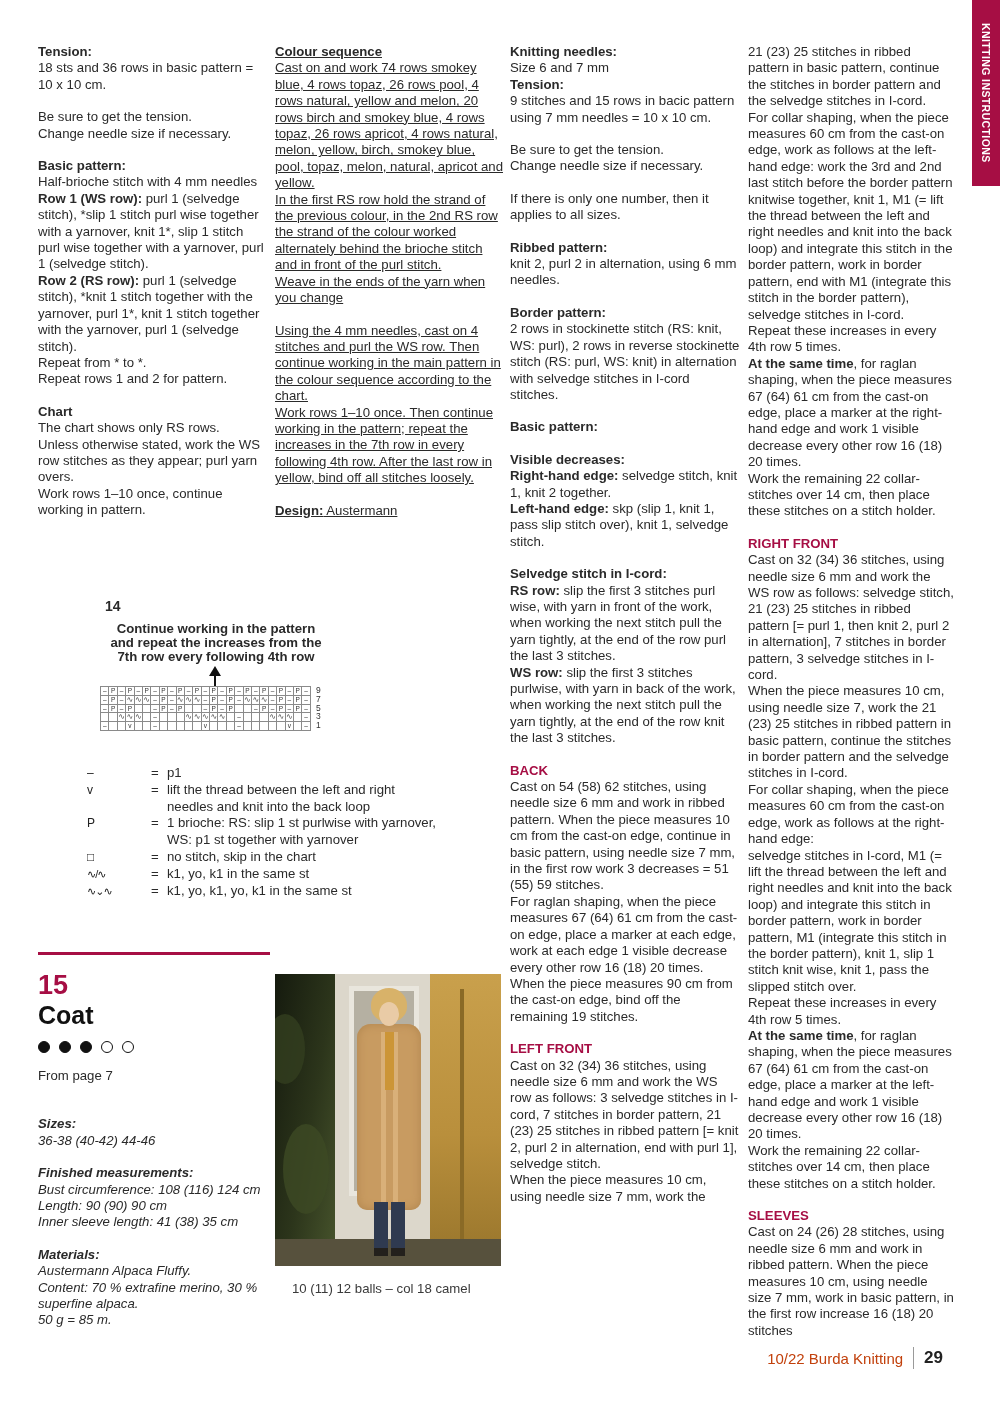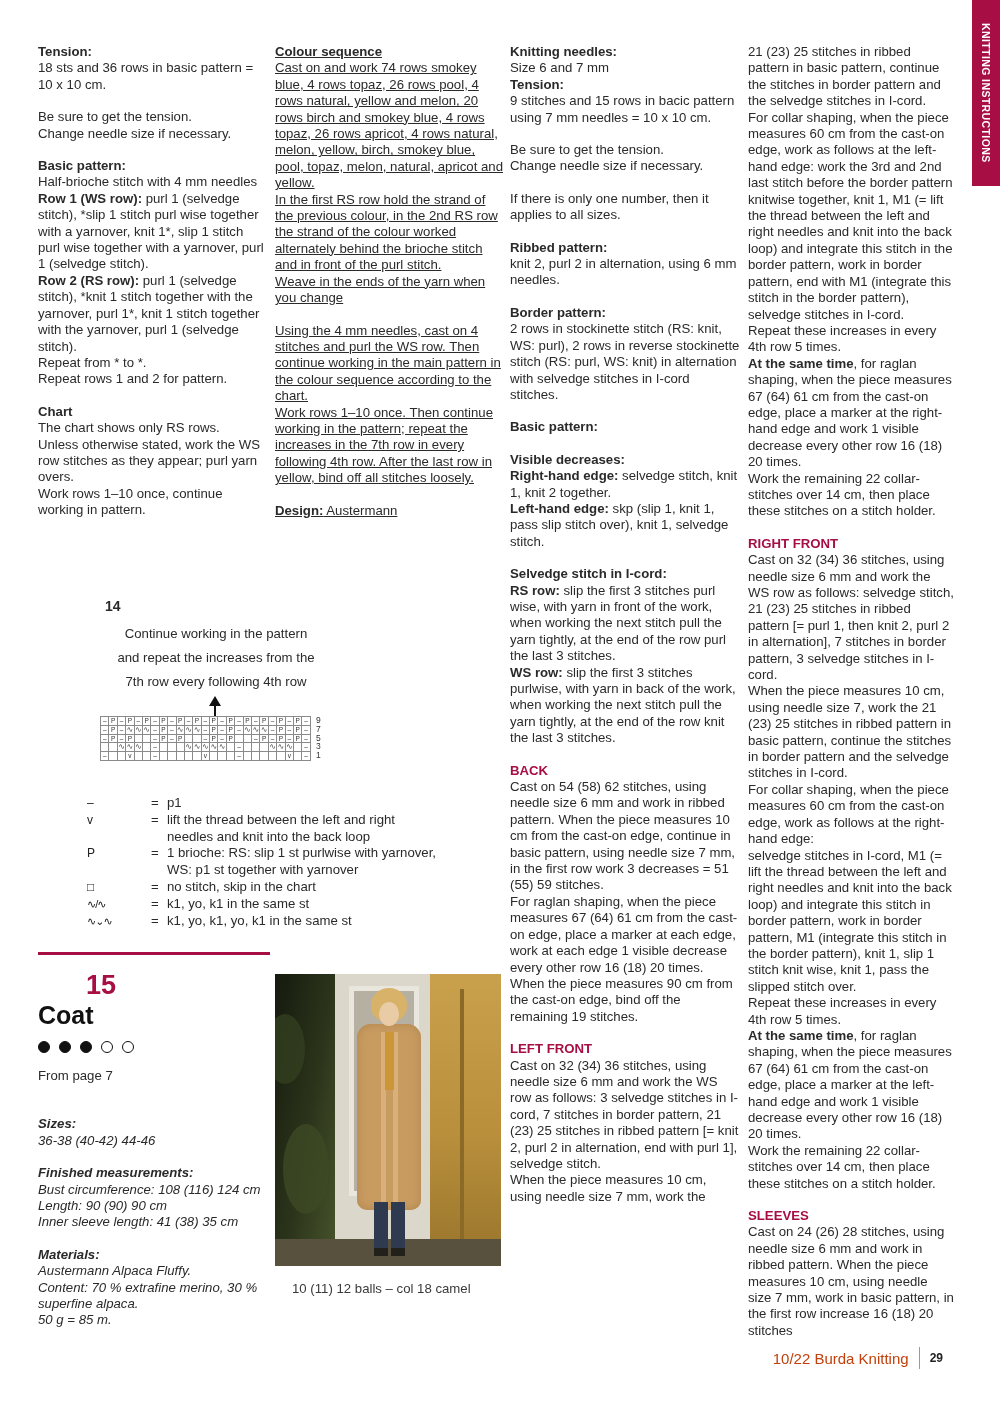--- a/index.html
+++ b/index.html
@@ -23,21 +23,21 @@
     background:var(--accent); color:#fff;
     display:flex; align-items:center; justify-content:center;
   }
   .side-tab span {
     writing-mode:vertical-rl; font-size:10.5px; font-weight:700; letter-spacing:.4px;
   }
 
   
   .chart-block { position:absolute; left:85px; top:598px; width:352px; font-size:13.2px; }
   .chart-num { font-weight:700; font-size:14px; margin-left:20px; }
-  .chart-note { width:250px; margin:8px 0 0 6px; text-align:center; white-space:pre-line; line-height:24px; }
+  .chart-note { width:250px; margin:8px 0 0 6px; text-align:center; white-space:pre-line; line-height:14px;font-weight:bold; }
   .arrow-wrap { position:relative; height:22px; }
   .arrow-head { position:absolute; left:124px; top:2px; width:0; height:0;
     border-left:6px solid transparent; border-right:6px solid transparent; border-bottom:10px solid #111; }
   .arrow-stem { position:absolute; left:129px; top:10px; width:2px; height:12px; background:#111; }
   .kgrid-wrap { position:relative; margin-left:15px; }
   .kgrid { display:grid; grid-template-columns:repeat(25, 8.4px); grid-auto-rows:8.8px;
     border-top:1px solid #8a8a8a; border-left:1px solid #8a8a8a; width:211px; }
   .kcell { border-right:1px solid #8a8a8a; border-bottom:1px solid #8a8a8a;
     font-size:6.5px; line-height:8px; text-align:center; color:#333; overflow:hidden; }
   .kcell.sq { font-size:8px; color:#444; }
@@ -46,21 +46,21 @@
   .legend { margin:34px 0 0 2px; }
   .legend-row { display:flex; line-height:16.8px; }
   .legend-sym { flex:0 0 64px; font-size:12px; color:#222; }
   .legend-sym.small { font-size:11px; letter-spacing:-1px; }
   .legend-eq { flex:0 0 16px; }
   .legend-text { flex:1; }
 
   
   .section15 { position:absolute; left:38px; top:952px; width:232px; font-size:13.2px; line-height:16.4px; }
   .rule { height:3px; background:var(--accent); margin-bottom:16px; }
-  .sec-num { color:var(--accent); font-size:27px; font-weight:700; line-height:28px;margin-left:48px; }
+  .sec-num { color:var(--accent); font-size:27px; font-weight:700; line-height:28px; }
   .sec-title { font-size:25px; font-weight:700; line-height:27px; margin-top:3px; color:#111; }
   .dots { margin:11px 0 0 0; display:flex; gap:9px; align-items:center; height:14px; }
   .dot { width:12px; height:12px; border-radius:50%; border:1.6px solid #111; }
   .dot.f { background:#111; }
   .from-page { margin-top:14px; }
   .sec-blocks { margin-top:16px; }
   .sec-blocks p { margin:0;font-style:italic; }
 
   
   .photo { position:absolute; left:275px; top:974px; width:226px; height:292px; overflow:hidden; background:#9a9071; }
@@ -88,21 +88,21 @@
   .ph-pantR { position:absolute; left:116px; top:228px; width:14px; height:50px; background:#2f3a50; }
   .ph-shoeL { position:absolute; left:99px; top:274px; width:14px; height:8px; background:#23201c; }
   .ph-shoeR { position:absolute; left:116px; top:274px; width:14px; height:8px; background:#23201c; }
   .photo-caption { position:absolute; left:292px; top:1281px; width:230px; font-size:13.2px; color:#3a3a3a; }
 
   
   .footer { position:absolute; left:747px; top:1347px; width:196px;
     display:flex; align-items:center; justify-content:flex-end; gap:10px; }
   .footer-issue { font-size:15px; color:#c2410c; }
   .footer-div { width:1px; height:22px; background:#9a9a9a; }
-  .footer-page { font-size:12px; font-weight:700; color:#222; }
+  .footer-page { font-size:17px; font-weight:700; color:#222; }
 </style>
 </head>
 <body>
 
 <div class="side-tab">
   <span>KNITTING INSTRUCTIONS</span>
 </div>
 
 <div class="col" style="left:38px; top:44px; width:230px;">
     <p class="h"><span>Tension:</span></p>

